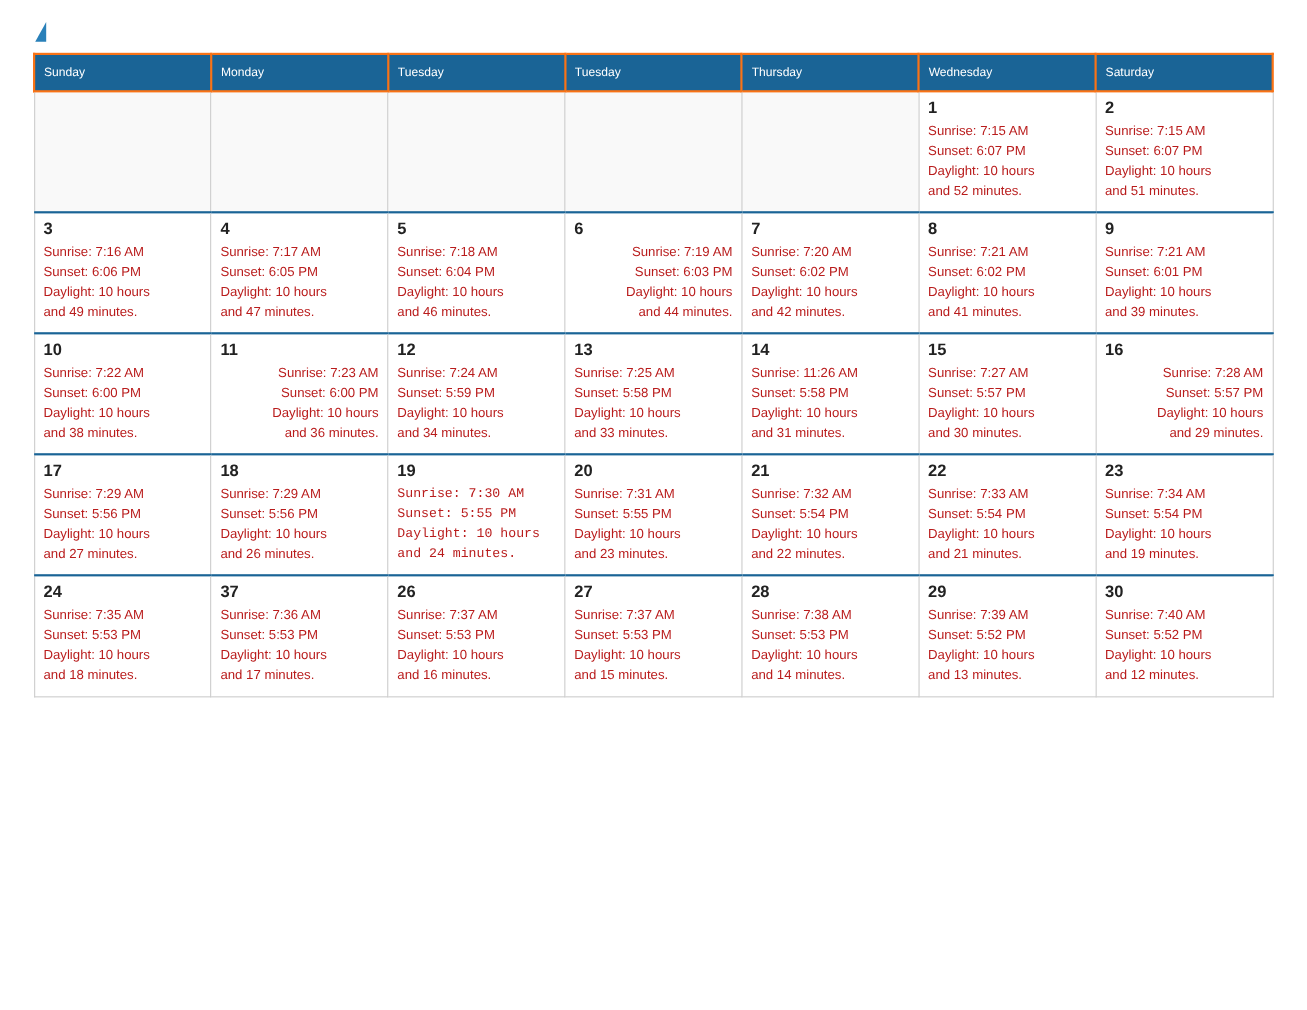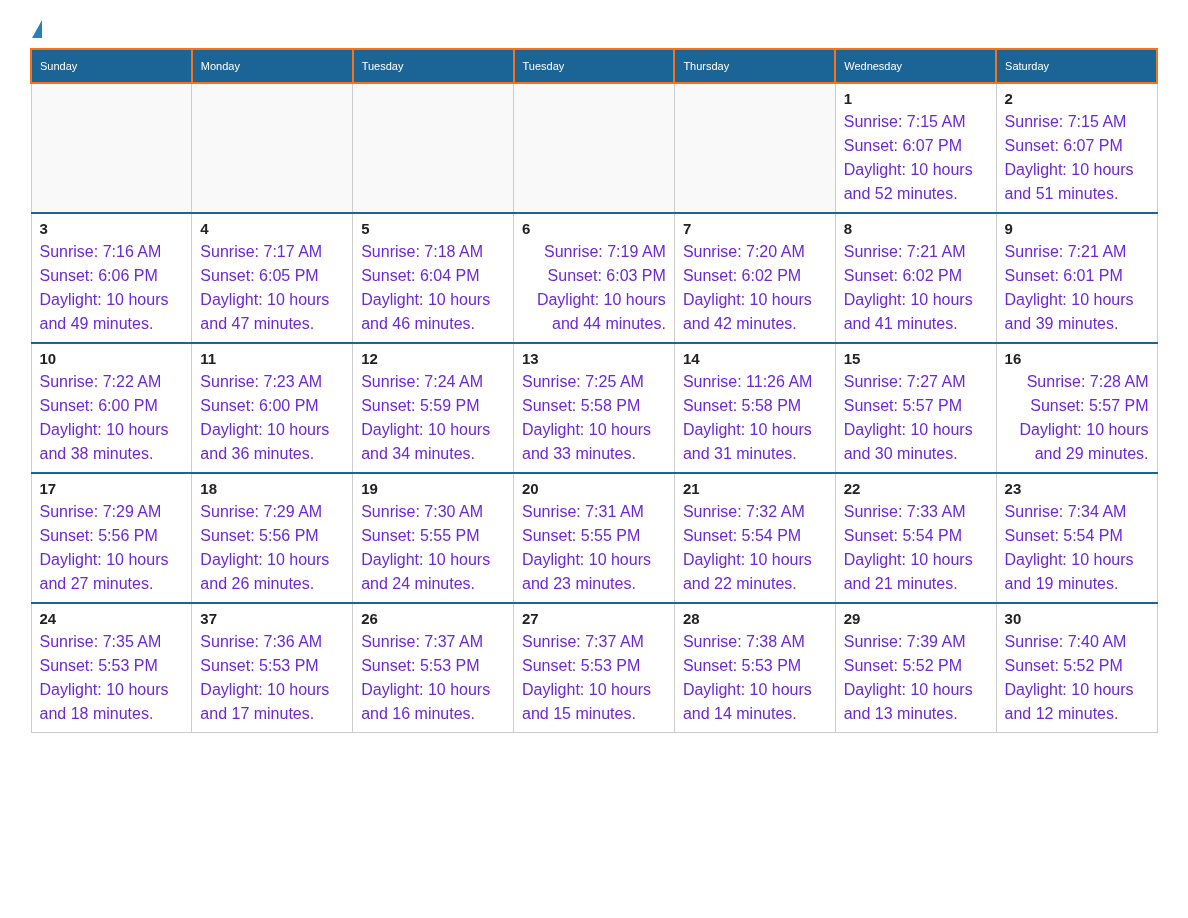--- a/index.html
+++ b/index.html
@@ -83,22 +83,22 @@
       border-top: 2px solid #1a6496;
     }
     .day-number {
       font-size: 15px;
       font-weight: bold;
       color: #222;
       display: block;
       margin-bottom: 3px;
     }
     .day-info {
-      font-size: 16px;
-      color: #6d28d9;
+      font-size: 12px;
+      color: #b91c1c;
       line-height: 1.5;
     }
     .empty-cell {
       background: #f9f9f9;
     }
   </style>
 </head>
 <body>
 
 <div class="header-row">
@@ -203,21 +203,21 @@
       <tr class="week-row">
         <td>
           <span class="day-number">10</span>
           <div class="day-info" style="white-space: pre-line;">Sunrise: 7:22 AM
 Sunset: 6:00 PM
 Daylight: 10 hours
 and 38 minutes.</div>
         </td>
         <td>
           <span class="day-number">11</span>
-          <div class="day-info" style="white-space: pre-line;">Sunrise: 7:23 AM
+          <div class="day-info" style="white-space: pre-line; text-align: right;">Sunrise: 7:23 AM
 Sunset: 6:00 PM
 Daylight: 10 hours
 and 36 minutes.</div>
         </td>
         <td>
           <span class="day-number">12</span>
           <div class="day-info" style="white-space: pre-line;">Sunrise: 7:24 AM
 Sunset: 5:59 PM
 Daylight: 10 hours
 and 34 minutes.</div>
@@ -261,21 +261,21 @@
         </td>
         <td>
           <span class="day-number">18</span>
           <div class="day-info" style="white-space: pre-line;">Sunrise: 7:29 AM
 Sunset: 5:56 PM
 Daylight: 10 hours
 and 26 minutes.</div>
         </td>
         <td>
           <span class="day-number">19</span>
-          <div class="day-info" style="white-space: pre-line;">Sunrise: 7:30 AM
+          <div class="day-info" style="white-space: pre-line; font-family: Liberation Mono, monospace;">Sunrise: 7:30 AM
 Sunset: 5:55 PM
 Daylight: 10 hours
 and 24 minutes.</div>
         </td>
         <td>
           <span class="day-number">20</span>
           <div class="day-info" style="white-space: pre-line;">Sunrise: 7:31 AM
 Sunset: 5:55 PM
 Daylight: 10 hours
 and 23 minutes.</div>

